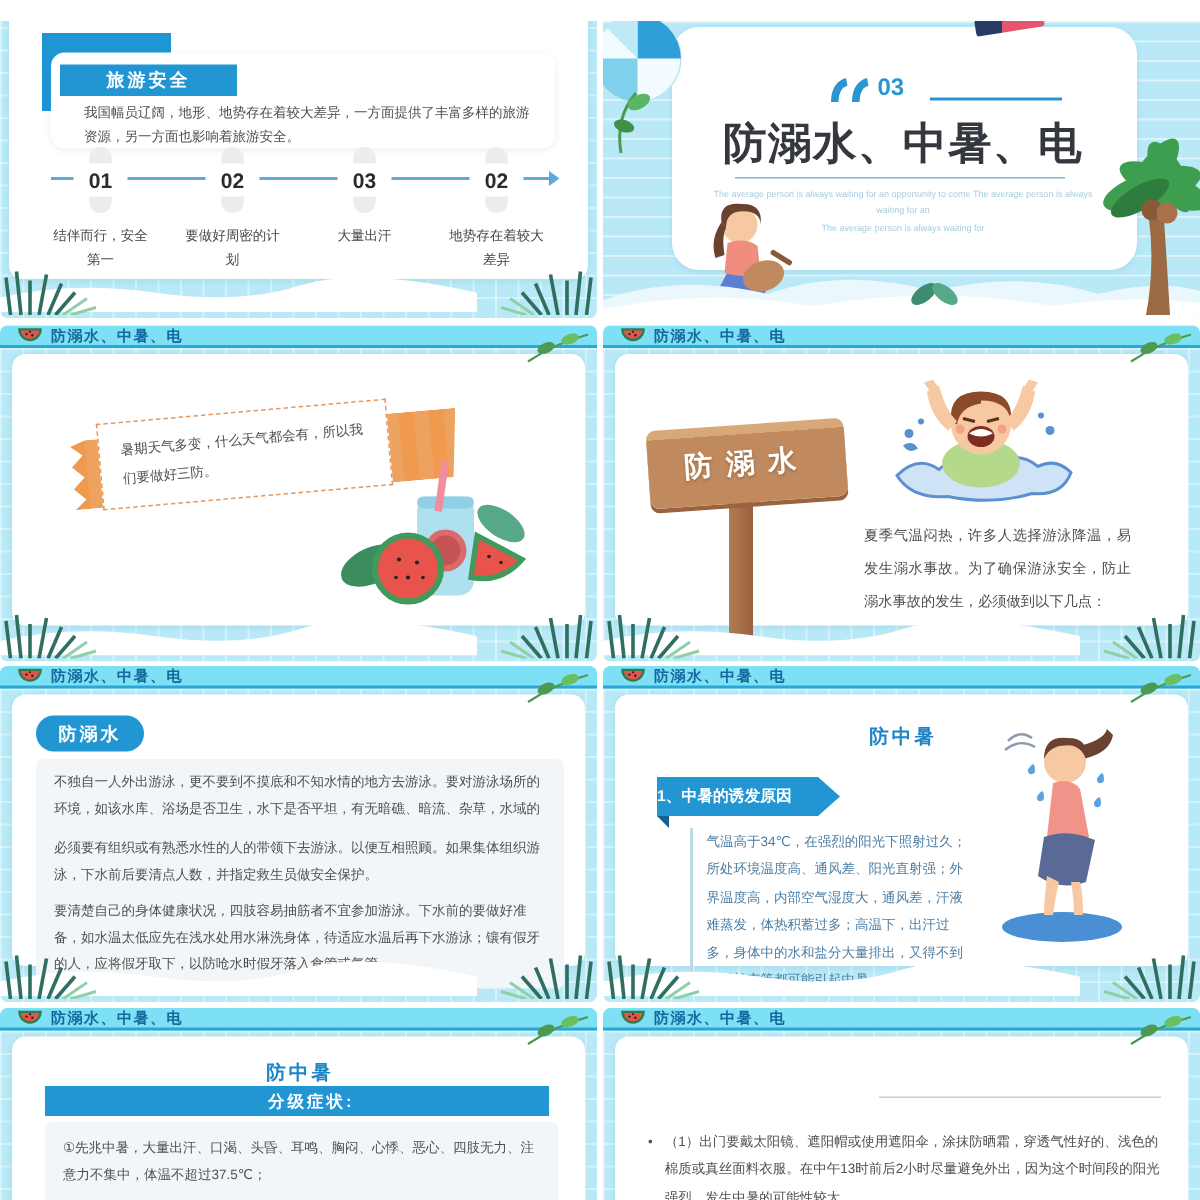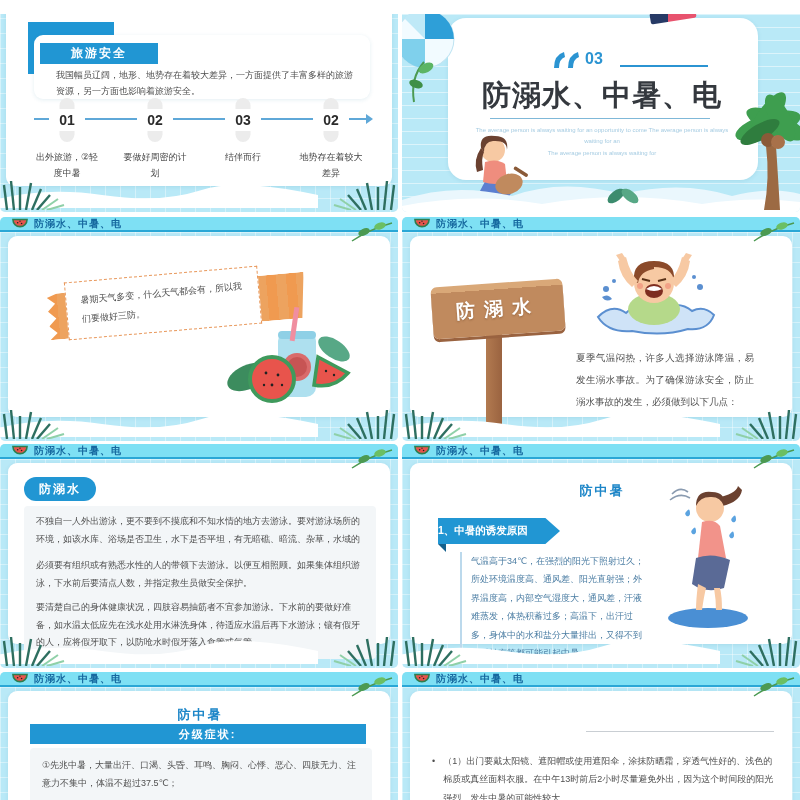--- a/index.html
+++ b/index.html
@@ -41,31 +41,31 @@
       </div>
       <div class="abs btxt" style="left:22px;top:33px;width:302px;line-height:1.75;">我国幅员辽阔，地形、地势存在着较大差异，一方面提供了丰富多样的旅游资源，另一方面也影响着旅游安全。</div>
     </div>
 
     <div class="abs" style="left:34px;top:130px;width:332px;height:2px;background:#5fa8d8;"></div>
     <div class="abs" style="left:366px;top:126px;width:0;height:0;border-left:7px solid #5fa8d8;border-top:5px solid transparent;border-bottom:5px solid transparent;"></div>
     <div class="abs" style="left:34px;top:110px;width:330px;display:flex;justify-content:space-between;">
       <div class="step">
         <div class="stepbar"></div>
         <div class="stepchip">01</div>
-        <div class="steplab">出外旅游，②轻度中暑</div>
+        <div class="steplab">结伴而行，安全第一</div>
       </div>
       <div class="step">
         <div class="stepbar"></div>
         <div class="stepchip">02</div>
         <div class="steplab">要做好周密的计划</div>
       </div>
       <div class="step">
         <div class="stepbar"></div>
         <div class="stepchip">03</div>
-        <div class="steplab">结伴而行</div>
+        <div class="steplab">大量出汗</div>
       </div>
       <div class="step">
         <div class="stepbar"></div>
         <div class="stepchip">02</div>
         <div class="steplab">地势存在着较大差异</div>
       </div>
     </div>
     <svg class="wave" viewBox="0 0 398 30" preserveAspectRatio="none">
         <path d="M0 18 Q60 4 130 14 T250 8 T398 14 L398 30 L0 30 Z" fill="#ffffff"></path>
       </svg>

